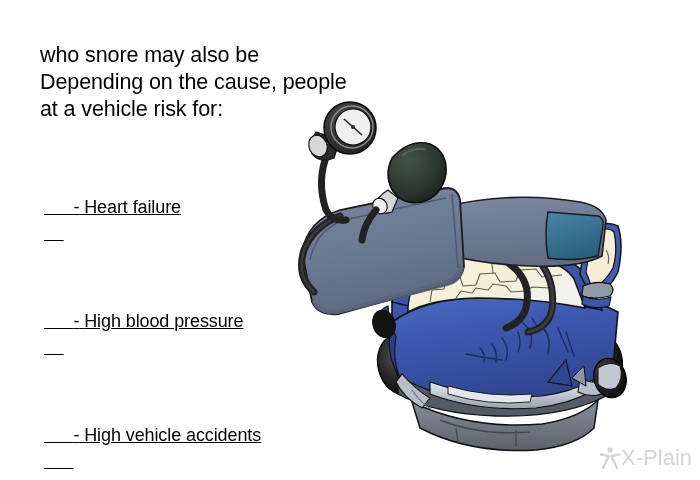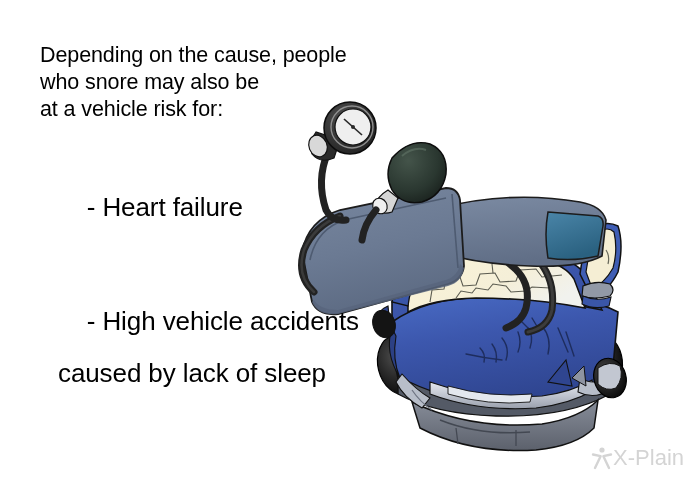--- a/index.html
+++ b/index.html
@@ -36,25 +36,26 @@
     padding: 0;
     list-style: none;
     position: absolute;
     left: 44px;
     top: 168px;
     width: 360px;
     z-index: 5;
   }
   #bullet-list li {
     color: #000000;
-    font-size: 26px;
+    font-size: 18px;
     line-height: 26px;
     margin-bottom: 36px;
     white-space: pre-wrap;
     letter-spacing: -0.1px;
+    text-decoration: underline;
   }
   #bullet-list li:last-child {
     margin-bottom: 0;
   }
   .dash {
     display: inline;
   }
   .bullet-body {
     display: inline;
   }
@@ -65,21 +66,21 @@
   #artwork {
     position: absolute;
     left: 280px;
     top: 60px;
     width: 400px;
     height: 400px;
     z-index: 2;
   }
   #logo {
     position: absolute;
-    right: 16px;
+    right: 8px;
     bottom: 10px;
     display: flex;
     align-items: center;
     z-index: 6;
   }
   #logo-text {
     font-size: 22px;
     color: #d4d4d4;
     letter-spacing: 0px;
     line-height: 1;
@@ -261,28 +262,31 @@
           <path d="M108 130 Q98 136 94 146 Q100 156 112 152 L118 138 Z" fill="#d6d6d6" stroke="#111" stroke-width="1.2"></path>
           <ellipse cx="100" cy="146" rx="7" ry="8" fill="#efefef" stroke="#111" stroke-width="1.1" transform="rotate(-30 100 146)"></ellipse>
 
           <path d="M96 150 Q84 164 82 180" fill="none" stroke="#222" stroke-width="7" stroke-linecap="round"></path>
         </g>
       </g>
     </svg>
   </div>
 
   <div id="text-block">
+    <div class="heading-line">who snore may also be</div>
     <div class="heading-line">Depending on the cause, people</div>
-    <div class="heading-line">who snore may also be</div>
     <div class="heading-line">at a vehicle risk for:</div>
   </div>
 
   <ul id="bullet-list">
     <li>
       <span class="dash">-</span><span class="bullet-body">&nbsp;</span><span class="bullet-body">Heart failure</span>
+    </li>
+    <li>
+      <span class="dash">-</span><span class="bullet-body">&nbsp;</span><span class="bullet-body">High blood pressure</span>
     </li>
     <li>
       <span class="dash">-</span><span class="bullet-body">&nbsp;</span><span class="bullet-body">High vehicle accidents</span>
       <span class="bullet-cont">caused by lack of sleep</span>
     </li>
 
   </ul>
 
   <div id="logo">
     <svg id="logo-mark" viewBox="0 0 22 24">

